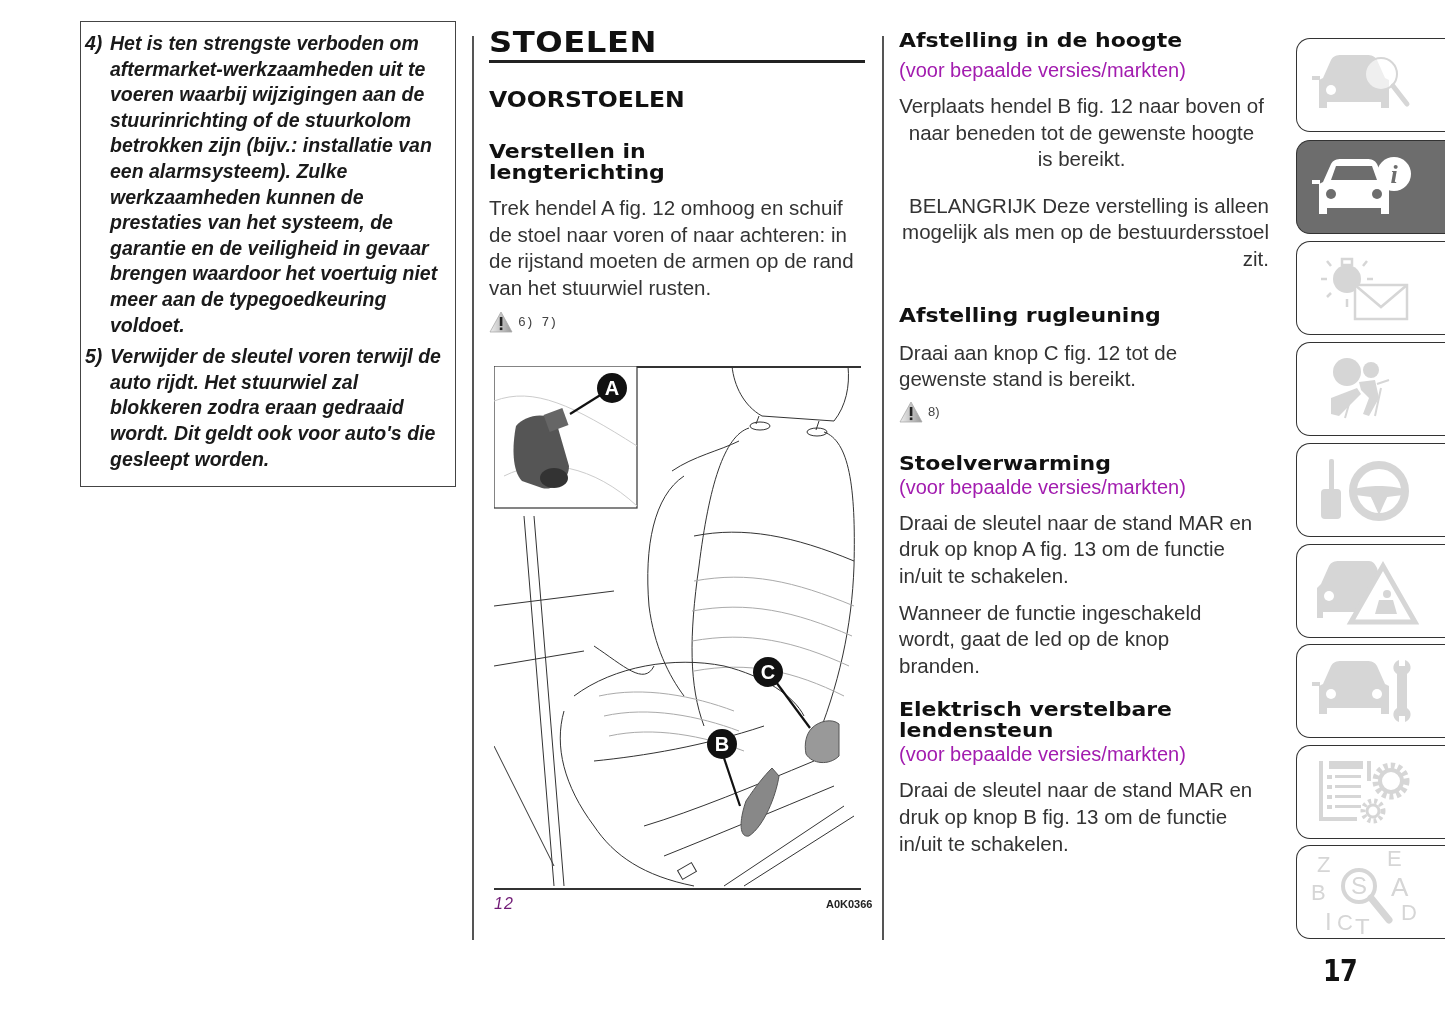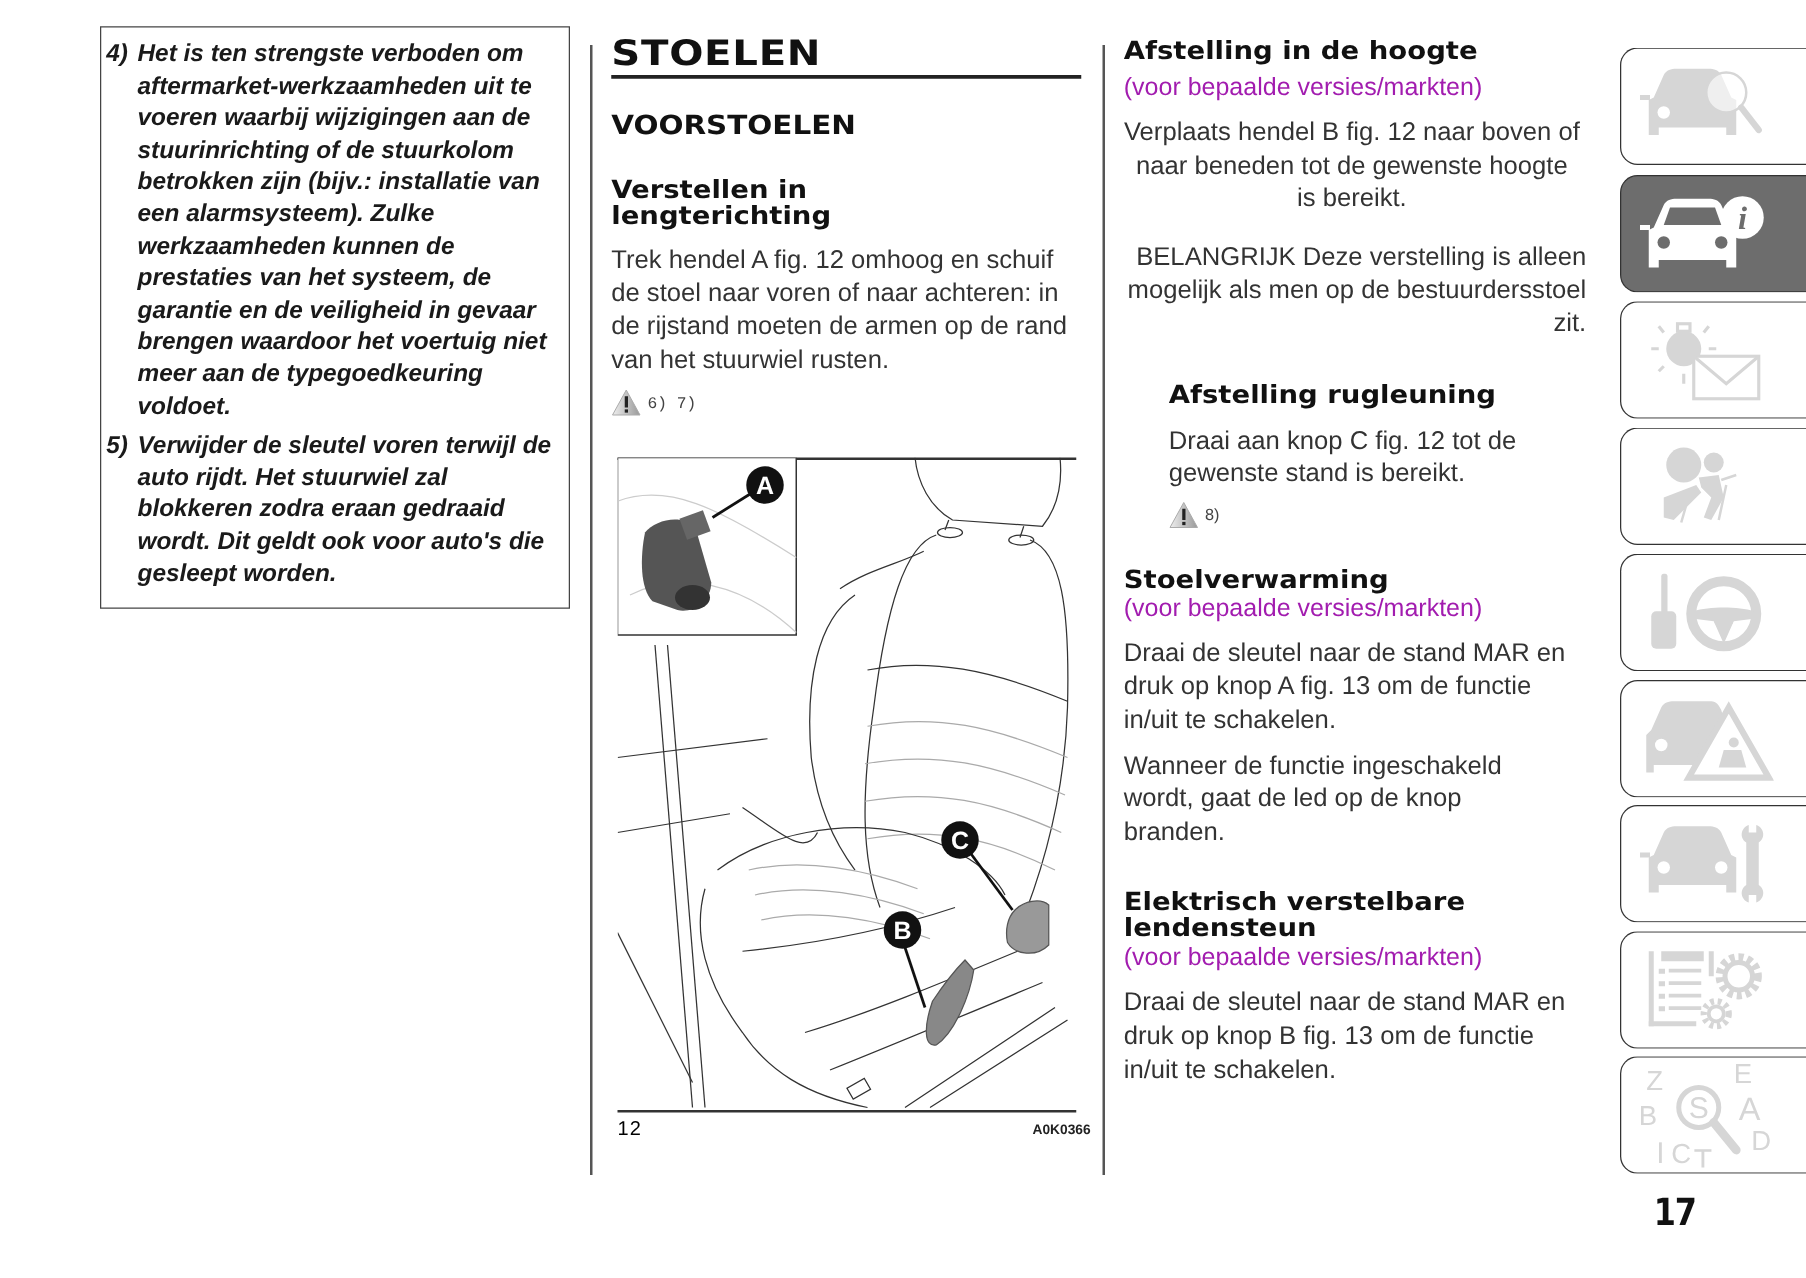--- a/index.html
+++ b/index.html
@@ -27,21 +27,21 @@
   .h3 { font-family: "DejaVu Sans", sans-serif; font-weight: 900; font-size: 20px; line-height: 21px; color: #111; transform: scaleX(1.1); transform-origin: left; }
   .body-txt { font-size: 20.5px; line-height: 26.6px; color: #333; font-weight: normal; }
   .sub { font-size: 20px; line-height: 26px; color: #a21caf; }
   .warn-ref { display: flex; align-items: center; gap: 5px; font-size: 13px; color: #444; }
   .warn-tri { width: 24px; height: 22px; display: inline-block; }
 
   
   .figure { position: absolute; left: 494px; top: 366px; width: 367px; height: 524px; overflow: hidden; }
   .fig-top-rule { position: absolute; left: 494px; top: 366px; width: 367px; height: 1.5px; background: #333; }
   .fig-bot-rule { position: absolute; left: 494px; top: 888px; width: 367px; height: 1.5px; background: #333; }
-  .fig-num { position: absolute; left: 494px; top: 895px; font-size: 16px; color: #000000; letter-spacing: 1px; }
+  .fig-num { position: absolute; left: 494px; top: 895px; font-size: 16px; color: #701a75; letter-spacing: 1px; font-style: italic; }
   .fig-code { position: absolute; left: 826px; top: 898px; font-size: 11px; font-weight: bold; color: #222; }
 
   
   .col-right { position: absolute; left: 899px; top: 30px; width: 370px; }
 
   
   .tab {
     position: absolute; left: 1296px; width: 160px; height: 94px;
     border: 1.5px solid #333; border-right: none;
     border-radius: 14px 0 0 14px;
@@ -170,21 +170,21 @@
 <div class="fig-code">A0K0366</div>
 
 <div class="col-right">
   <div>
     <div class="h3">Afstelling in de hoogte</div>
     <div class="sub" style="margin-top:6px;">(voor bepaalde versies/markten)</div>
     <div class="body-txt" style="margin-top:10px; width:365px;text-align:center;">Verplaats hendel B fig. 12 naar boven of naar beneden tot de gewenste hoogte is bereikt.</div>
     <div class="body-txt" style="margin-top:20px; width:370px;text-align:right;">BELANGRIJK Deze verstelling is alleen mogelijk als men op de bestuurdersstoel zit.</div>
   </div>
 
-  <div style="margin-top:32px;margin-left:36px;">
+  <div style="margin-top:32px;">
     <div class="h3">Afstelling rugleuning</div>
     <div class="body-txt" style="margin-top:14px; width:320px;">Draai aan knop C fig. 12 tot de gewenste stand is bereikt.</div>
     <div class="warn-ref" style="margin-top:8px;">
       <svg class="warn-tri" viewBox="0 0 24 22">
         <defs>
             <linearGradient id="g2" x1="0" x2="1">
               <stop offset="0" stop-color="#eee"></stop>
               <stop offset="1" stop-color="#999"></stop>
             </linearGradient>
           </defs>
@@ -196,21 +196,21 @@
     </div>
   </div>
 
   <div style="margin-top:30px;">
     <div class="h3">Stoelverwarming</div>
     <div class="sub">(voor bepaalde versies/markten)</div>
     <div class="body-txt" style="margin-top:10px; width:370px;">Draai de sleutel naar de stand MAR en druk op knop A fig. 13 om de functie in/uit te schakelen.</div>
     <div class="body-txt" style="margin-top:10px; width:330px;">Wanneer de functie ingeschakeld wordt, gaat de led op de knop branden.</div>
   </div>
 
-  <div style="margin-top:32px;">
+  <div style="margin-top:20px;">
     <div class="h3" style="width:320px;">Elektrisch verstelbare lendensteun</div>
     <div class="sub">(voor bepaalde versies/markten)</div>
     <div class="body-txt" style="margin-top:10px; width:370px;">Draai de sleutel naar de stand MAR en druk op knop B fig. 13 om de functie in/uit te schakelen.</div>
   </div>
 </div>
 
 <div class="tab" style="top:38px;">
   <svg width="110" height="70" viewBox="0 0 110 70">
     <g fill="#d6d6d6">
       <path d="M14 28 L22 10 C24 6 28 5 32 5 L58 5 C62 5 66 6 68 10 L76 28 L80 30 L80 58 L72 58 L72 52 L18 52 L18 58 L10 58 L10 30 Z"></path>

